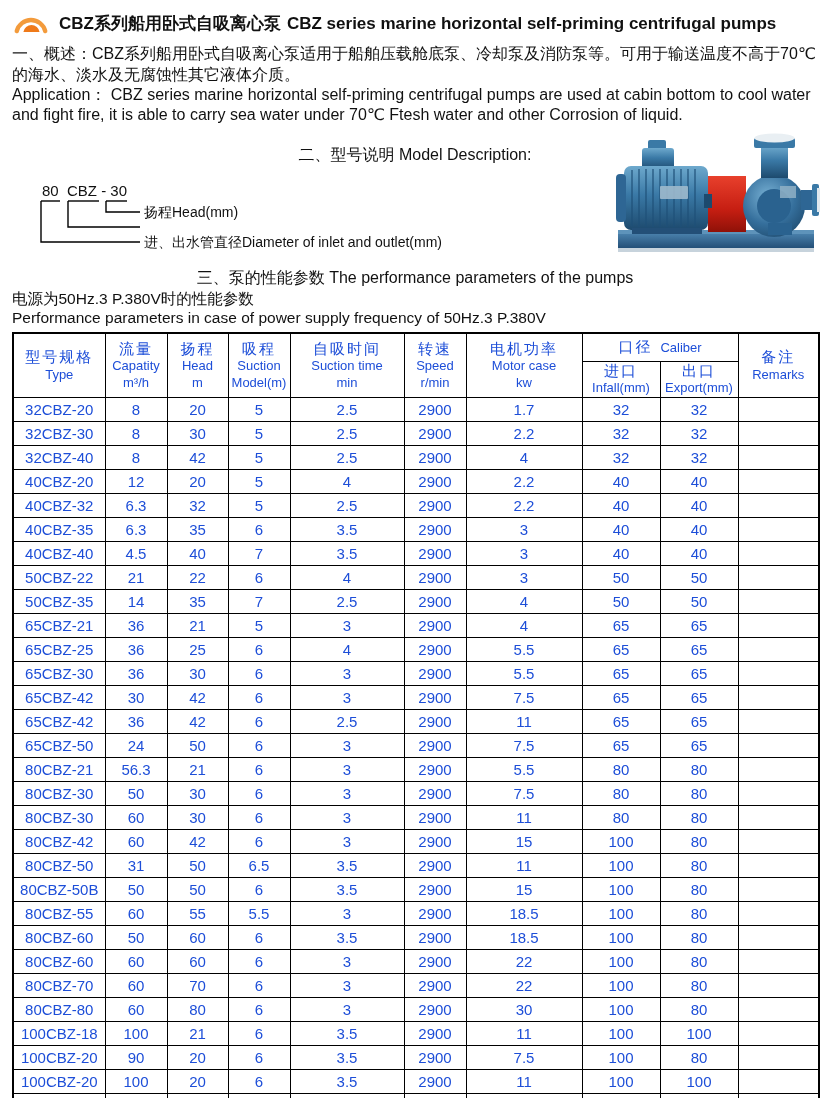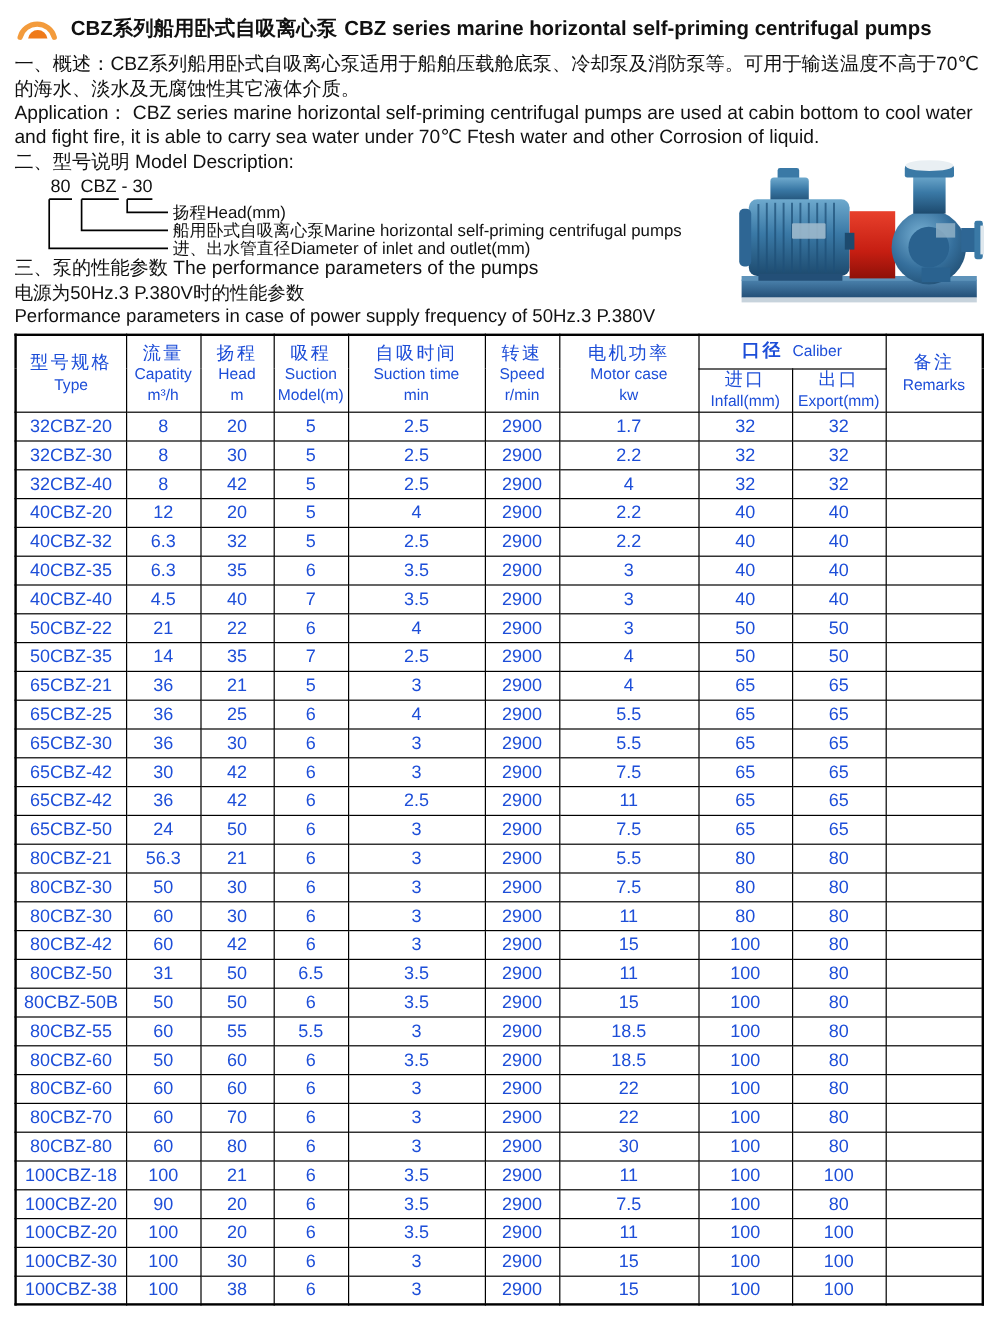--- a/index.html
+++ b/index.html
@@ -9,24 +9,24 @@
 
   
   .title-row { display: flex; align-items: center; gap: 9px; height: 26px; }
   .logo { width: 38px; height: 26px; flex: 0 0 auto; }
   .doc-title { font-size: 17px; font-weight: bold; white-space: nowrap; letter-spacing: 0; }
   .doc-title .en { margin-left: 6px; }
 
   
   .para-zh { margin-top: 7px; font-size: 16px; line-height: 21px; }
   .para-en { font-size: 16px; line-height: 20px; }
-  .sec-heading { margin-top: 0; font-size: 16px; font-weight: normal; line-height: 21px; }
+  .sec-heading { margin-top: 19px; font-size: 16px; font-weight: normal; line-height: 21px; text-align: center; }
 
   
-  .diagram { position: relative; height: 66px; margin-left: 24px; margin-top: 1px; }
+  .diagram { position: relative; height: 66px; margin-left: 24px; margin-top: 17px; }
   .model-code { position: absolute; left: 6px; top: 0; font-size: 15px; line-height: 17px; white-space: pre; }
   .diagram svg.lines { position: absolute; left: 0; top: 0; }
   .callout { position: absolute; left: 108px; font-size: 14px; line-height: 15px; white-space: nowrap; }
   .callout.c1 { top: 23px; }
   .callout.c2 { top: 38px; }
   .callout.c3 { top: 53px; }
 
   
   .pump-photo { position: absolute; top: 126px; right: 8px; width: 214px; height: 134px; }
 
@@ -34,21 +34,21 @@
   .subtitle-zh { font-size: 15.5px; line-height: 18px; margin-top: 2px; }
   .subtitle-en { font-size: 15.5px; line-height: 19px; }
 
   
   table.perf { border-collapse: collapse; table-layout: fixed; width: 806px; margin-top: 5px;
                text-align: center; color: #1d4ed8; }
   table.perf th, table.perf td { border: 1px solid #000; padding: 0; font-weight: normal; overflow: hidden; }
   table.perf { border: 2px solid #000; }
   table.perf thead th { line-height: 1.25; }
   table.perf .zh { font-size: 15px; letter-spacing: 2px; display: block; }
-  table.perf .zh-inline { font-size: 15px; letter-spacing: 2px; font-weight: bold; }
+  table.perf .zh-inline { font-size: 15px; letter-spacing: 2px; }
   table.perf .en { font-size: 13px; letter-spacing: 0; display: block; }
   table.perf .en-inline { font-size: 13px; margin-left: 8px; }
   table.perf .unit { font-size: 13px; display: block; }
   table.perf tbody td { height: 24px; font-size: 15px; }
   table.perf thead tr.h1 th { height: 28px; }
   table.perf thead tr.h2 th { height: 36px; }
 </style>
 </head>
 <body>
 
@@ -73,21 +73,20 @@
         <path d="M5,19 H24"></path>
         <path d="M32,19 H63"></path>
         <path d="M70,19 H91"></path>
         <path d="M70,19 V30 H104"></path>
         <path d="M32,19 V45 H104"></path>
         <path d="M5,19 V60 H104"></path>
       </g>
     </svg>
     <div class="model-code">80  CBZ - 30</div>
     <div class="callout c1">扬程Head(mm)</div>
-    <div class="callout c2">船用卧式自吸离心泵Marine horizontal self-priming centrifugal pumps</div>
     <div class="callout c3">进、出水管直径Diameter of inlet and outlet(mm)</div>
   </div>
 
   <svg class="pump-photo" viewBox="0 0 214 134" aria-hidden="true">
     <defs>
       <linearGradient id="mg" x1="0" y1="0" x2="0" y2="1">
         <stop offset="0" stop-color="#6ea9cd"></stop>
           <stop offset="0.45" stop-color="#3a79a6"></stop>
           <stop offset="1" stop-color="#1d4a6e"></stop>
       </linearGradient>

